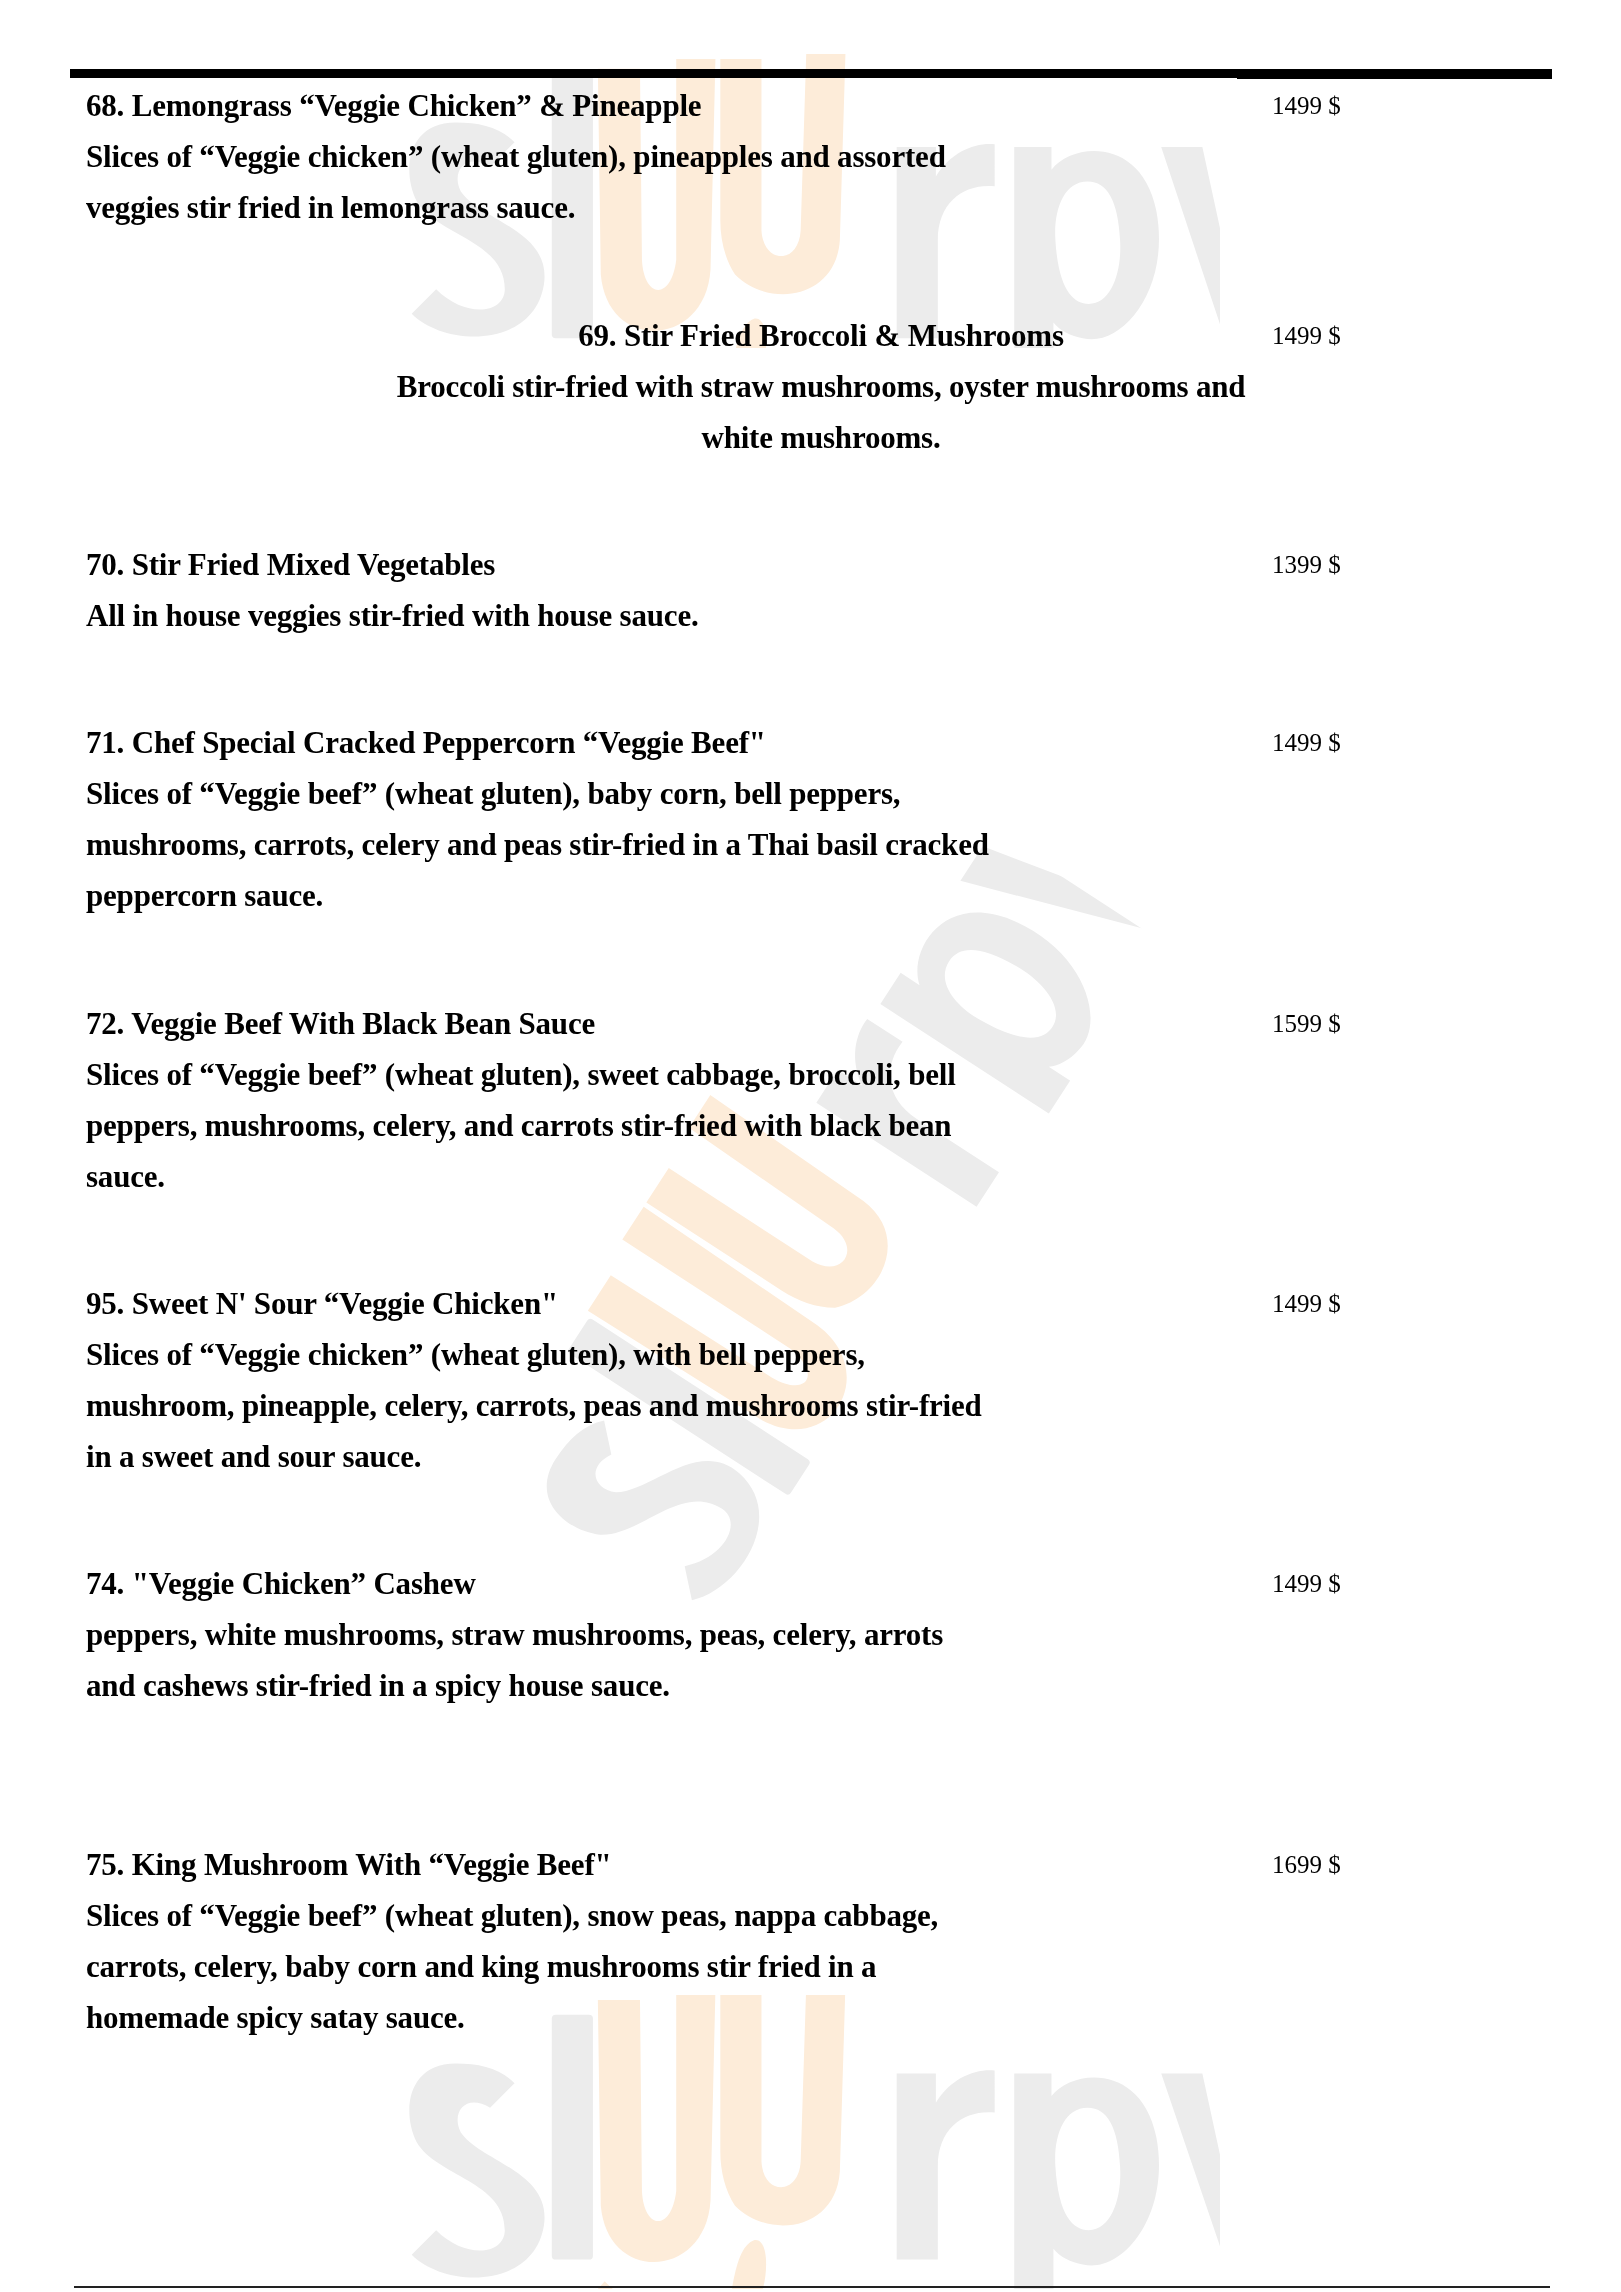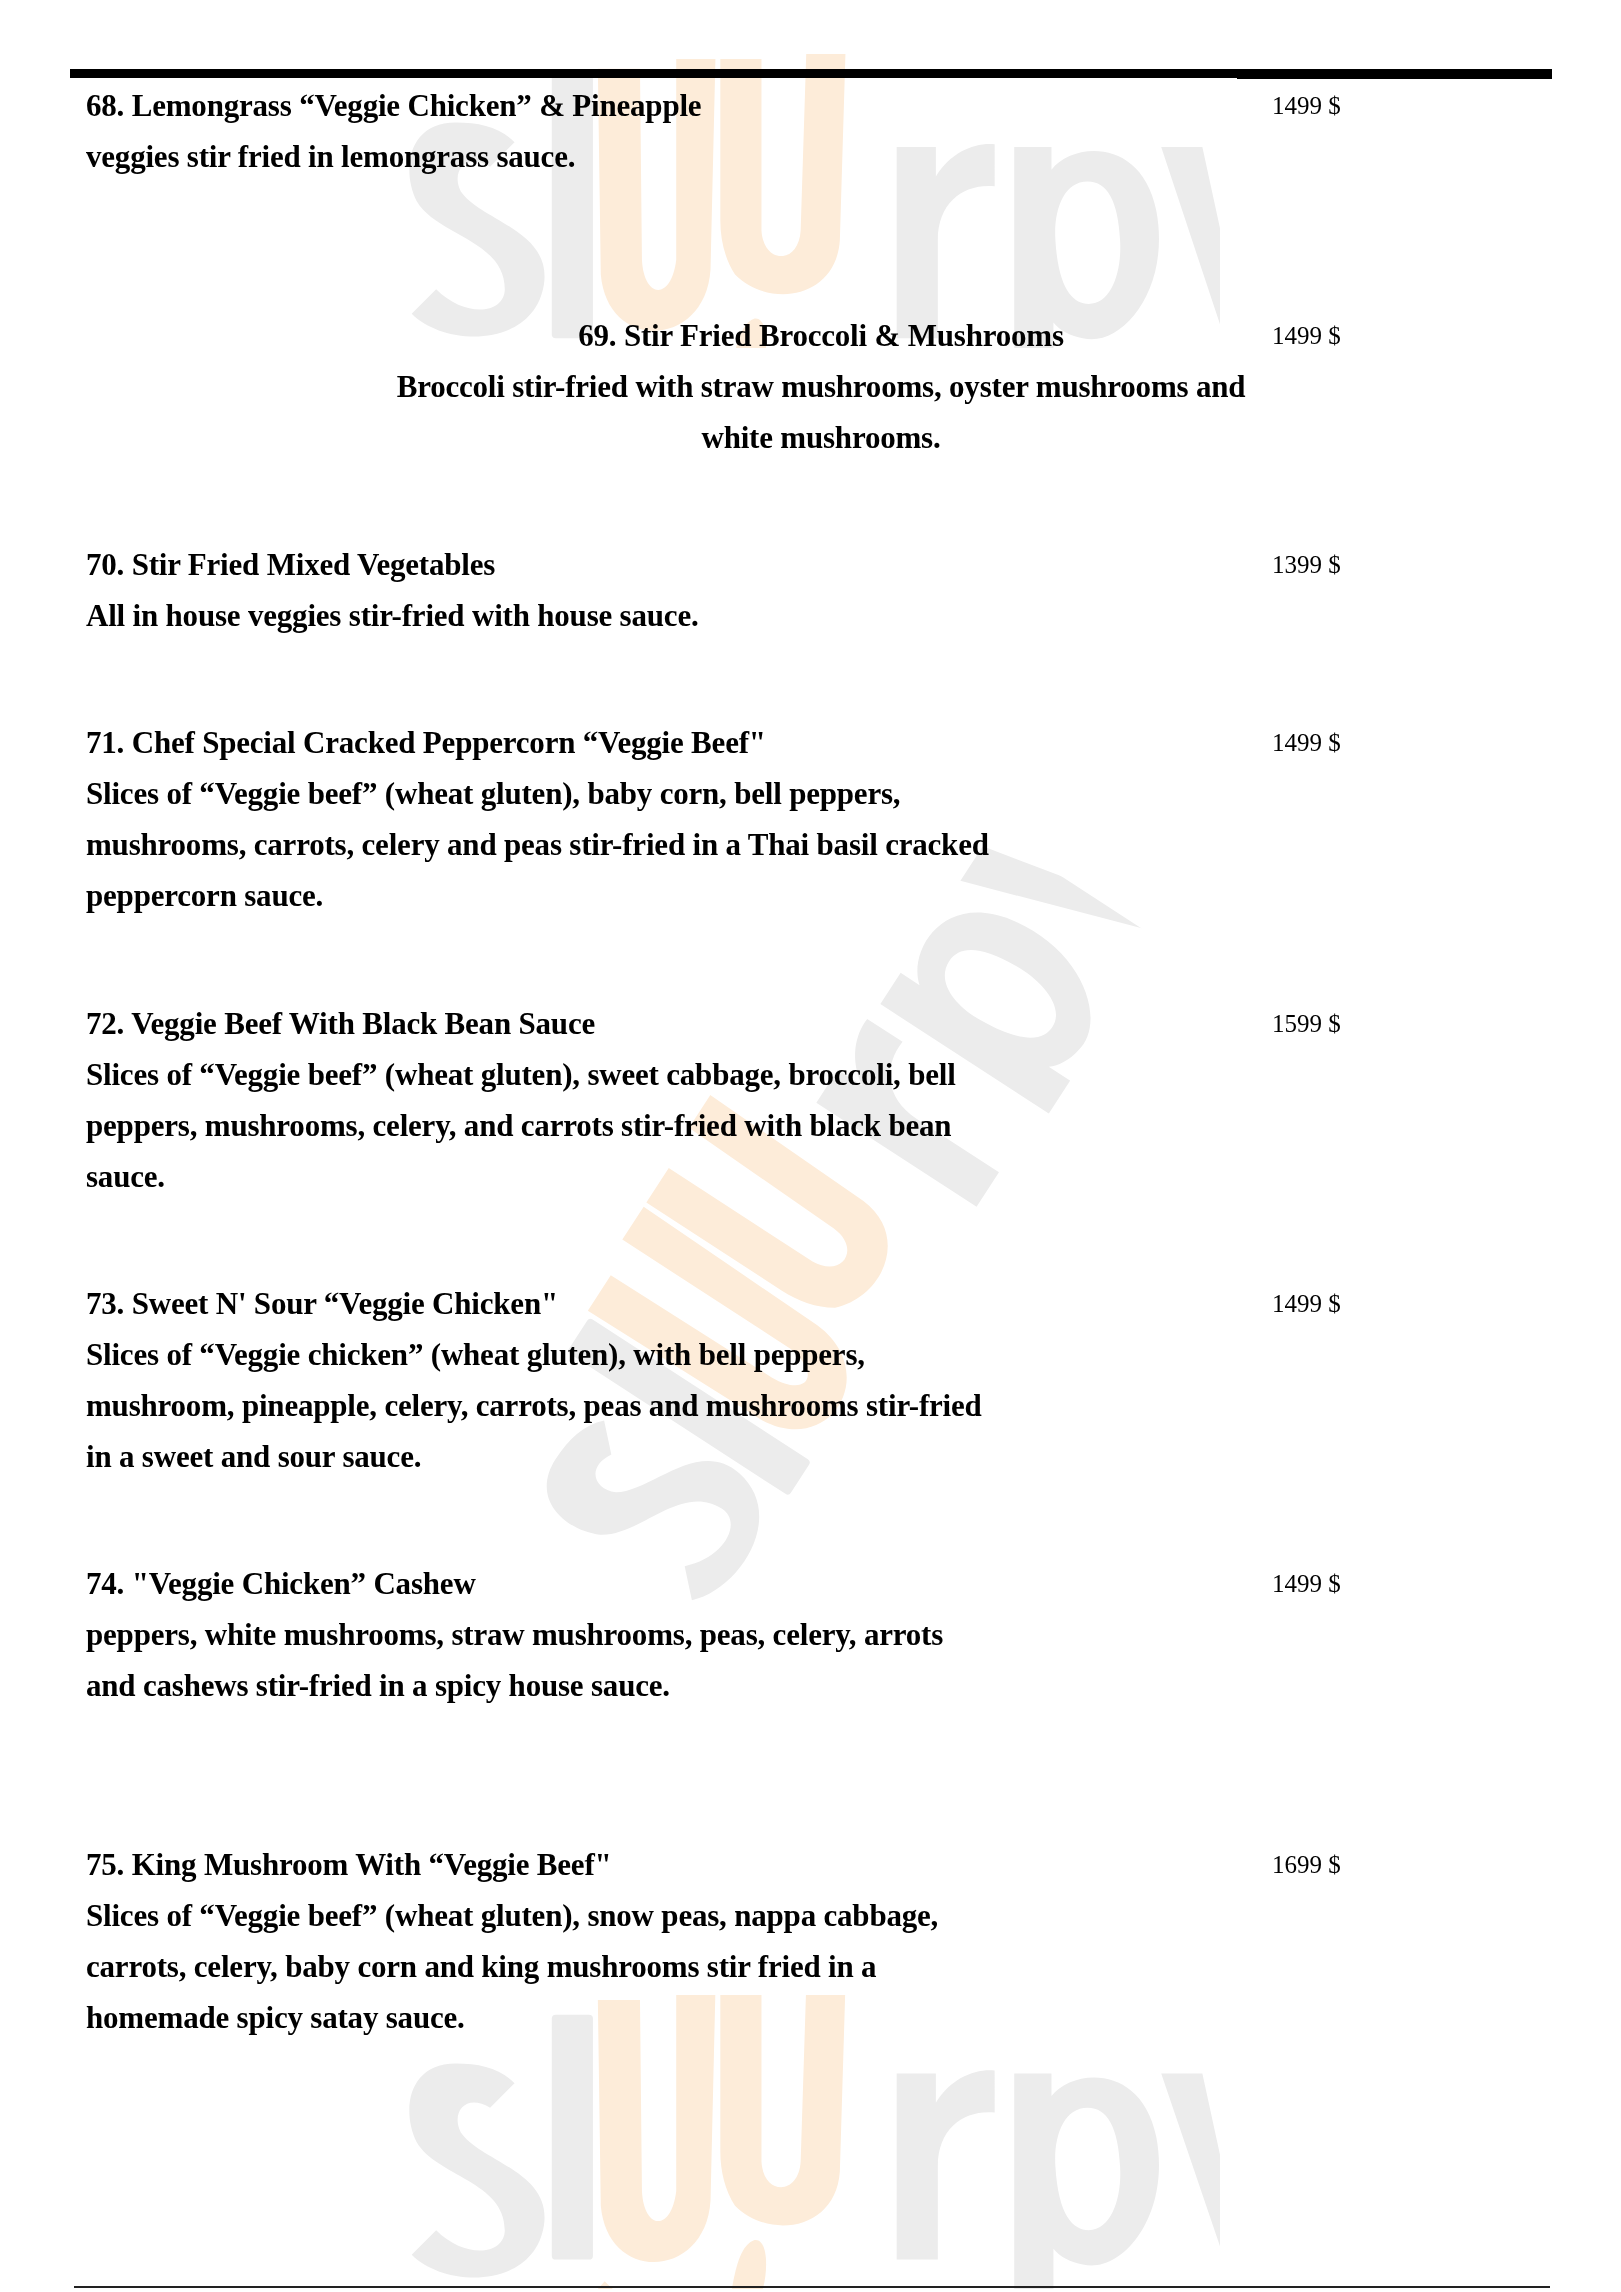--- a/index.html
+++ b/index.html
@@ -135,20 +135,21 @@
     </g>
   </svg>
 </div>
 
 <div class="rule-top"></div>
 <div class="rule-top-right"></div>
 <div class="rule-bottom"></div>
 
 <div class="menu-item" style="top:80px;">
   <div class="item-title">68. Lemongrass “Veggie Chicken” &amp; Pineapple</div>
+  <div class="item-desc-line">Slices of “Veggie chicken” (wheat gluten), pineapples and assorted</div>
   <div class="item-desc-line">veggies stir fried in lemongrass sauce.</div>
   <div class="item-price">1499 $</div>
 </div>
 
 <div class="menu-item" style="top:310px;text-align:center;">
   <div class="item-title">69. Stir Fried Broccoli &amp; Mushrooms</div>
   <div class="item-desc-line">Broccoli stir-fried with straw mushrooms, oyster mushrooms and</div>
   <div class="item-desc-line">white mushrooms.</div>
   <div class="item-price">1499 $</div>
 </div>
@@ -169,21 +170,21 @@
 
 <div class="menu-item" style="top:998px;">
   <div class="item-title">72. Veggie Beef With Black Bean Sauce</div>
   <div class="item-desc-line">Slices of “Veggie beef” (wheat gluten), sweet cabbage, broccoli, bell</div>
   <div class="item-desc-line">peppers, mushrooms, celery, and carrots stir-fried with black bean</div>
   <div class="item-desc-line">sauce.</div>
   <div class="item-price">1599 $</div>
 </div>
 
 <div class="menu-item" style="top:1278px;">
-  <div class="item-title">73. Sweet N' Sour “Veggie Chicken"</div>
+  <div class="item-title">95. Sweet N' Sour “Veggie Chicken"</div>
   <div class="item-desc-line">Slices of “Veggie chicken” (wheat gluten), with bell peppers,</div>
   <div class="item-desc-line">mushroom, pineapple, celery, carrots, peas and mushrooms stir-fried</div>
   <div class="item-desc-line">in a sweet and sour sauce.</div>
   <div class="item-price">1499 $</div>
 </div>
 
 <div class="menu-item" style="top:1558px;">
   <div class="item-title">74. "Veggie Chicken” Cashew</div>
   <div class="item-desc-line">peppers, white mushrooms, straw mushrooms, peas, celery, arrots</div>
   <div class="item-desc-line">and cashews stir-fried in a spicy house sauce.</div>

